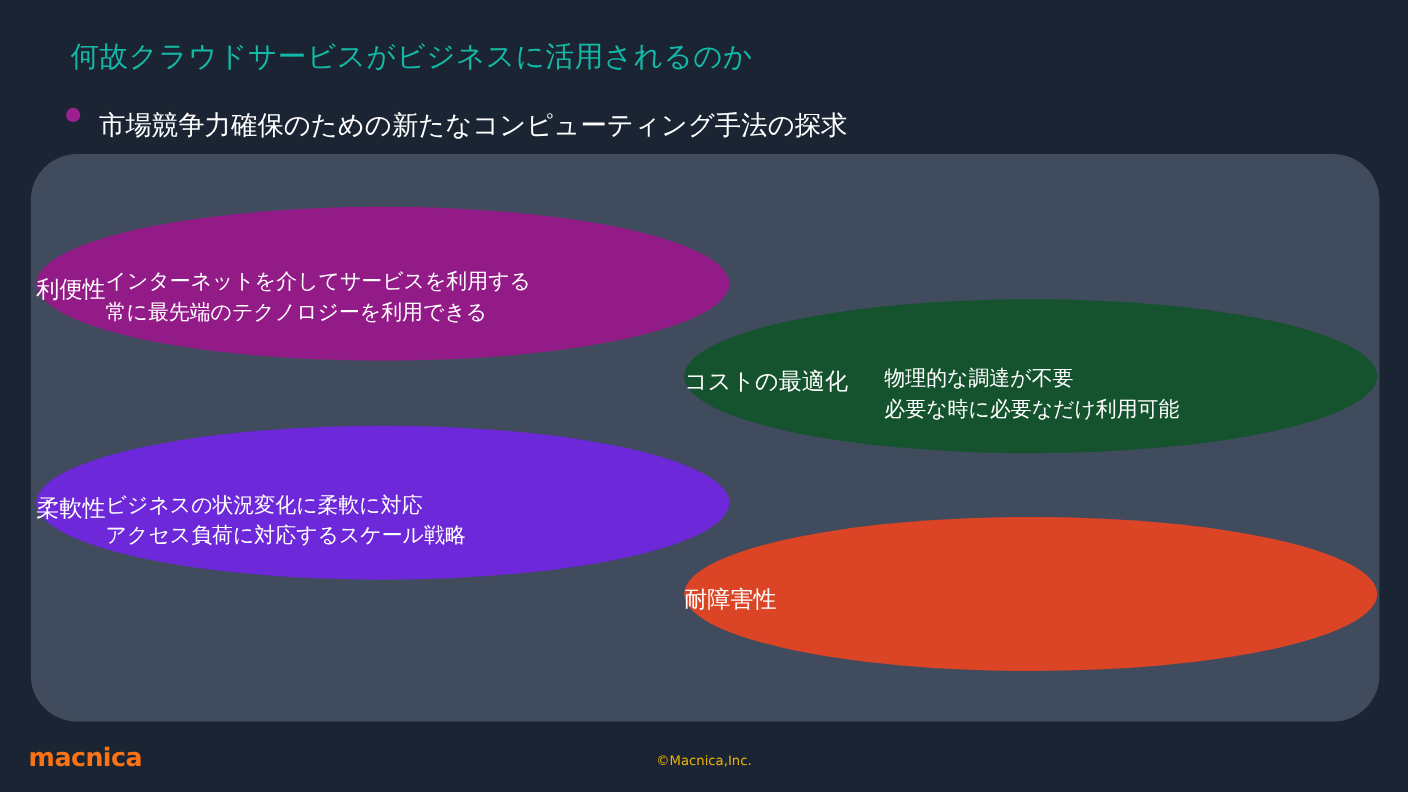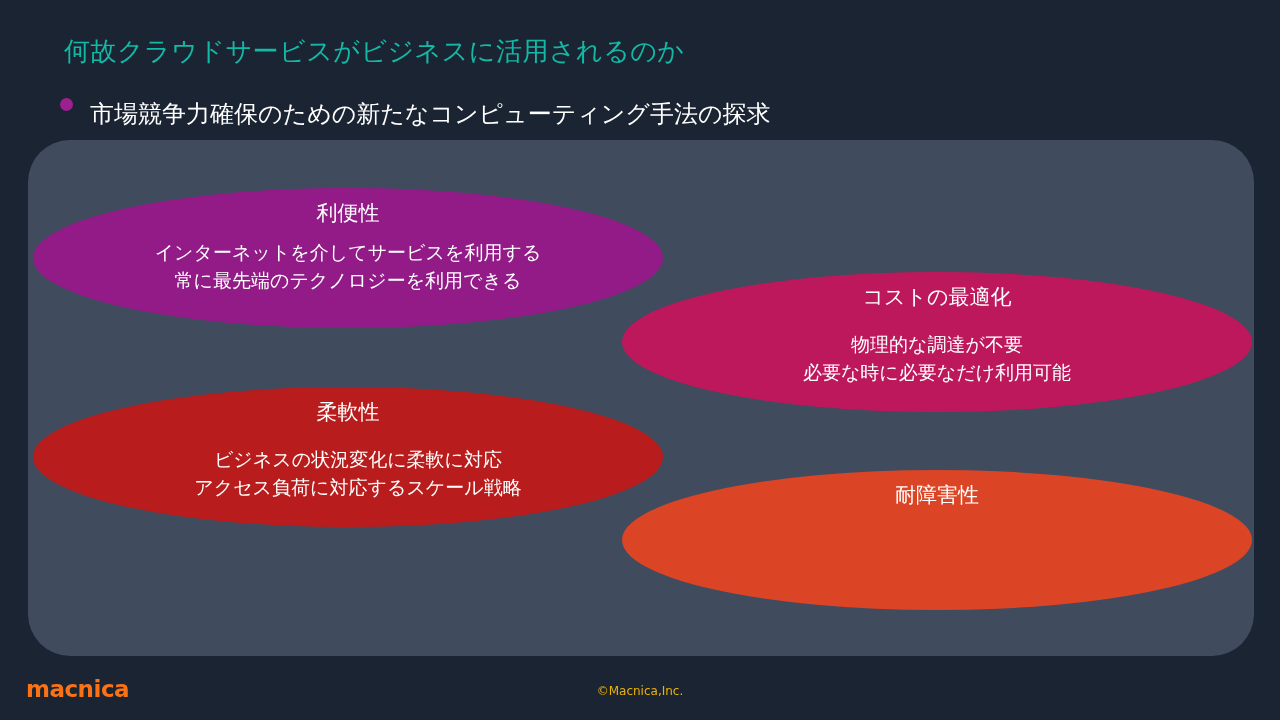--- a/index.html
+++ b/index.html
@@ -55,24 +55,23 @@
     top: 140px;
     width: 1226px;
     height: 516px;
     background: #404b5e;
     border-radius: 42px;
   }
   .ellipse {
     position: absolute;
     border-radius: 50%;
     display: flex;
-    flex-direction: column;
+    flex-direction: row;
     align-items: center;
     color: #ffffff;
-    text-align: center;
     box-sizing: border-box;
   }
   .ellipse .head {
     font-size: 21px;
     line-height: 1.2;
   }
   .ellipse .body {
     font-size: 19px;
     line-height: 1.45;
     white-space: pre-line;
@@ -85,34 +84,34 @@
     background: #931b88;
     padding-top: 12px;
   }
   .e-convenience .body { margin-top: 14px; }
 
   .e-cost {
     left: 622px;
     top: 272px;
     width: 630px;
     height: 140px;
-    background: #be185d;
+    background: #14532d;
     padding-top: 12px;
   }
-  .e-cost .body { margin-top: 22px; }
+  .e-cost .body { margin-top: 22px; margin-left: 33px; }
 
   .e-flex {
     left: 33px;
     top: 387px;
     width: 630px;
     height: 140px;
-    background: #b91c1c;
+    background: #6d28d9;
     padding-top: 12px;
   }
-  .e-flex .body { margin-top: 22px; margin-left: 20px; }
+  .e-flex .body { margin-top: 22px; }
 
   .e-fault {
     left: 622px;
     top: 470px;
     width: 630px;
     height: 140px;
     background: #db4526;
     padding-top: 12px;
   }
   .e-fault .body { margin-top: 22px; }

